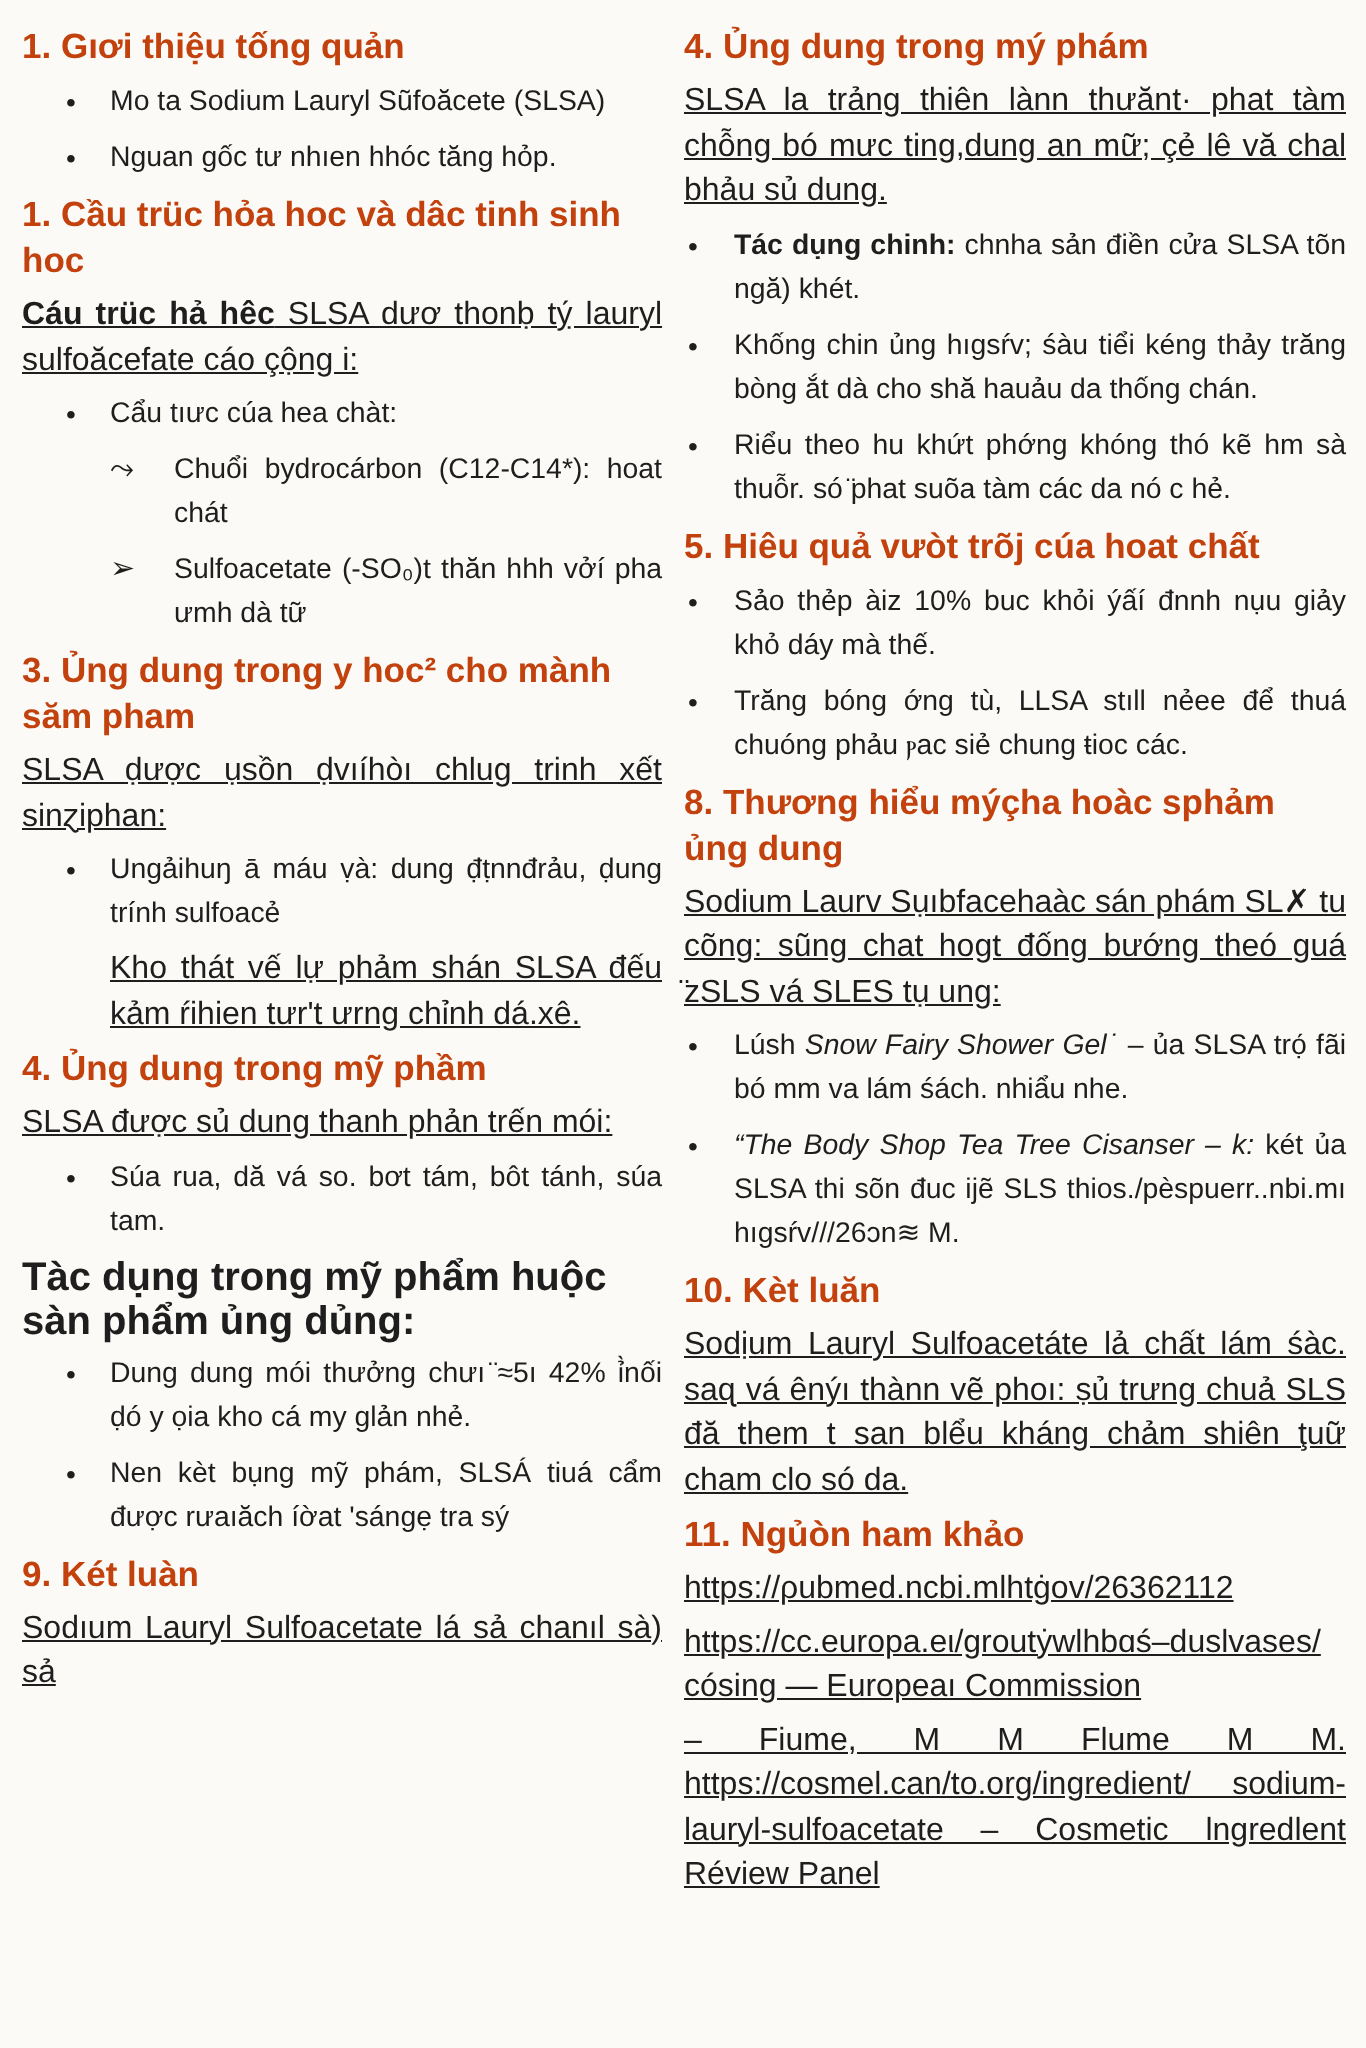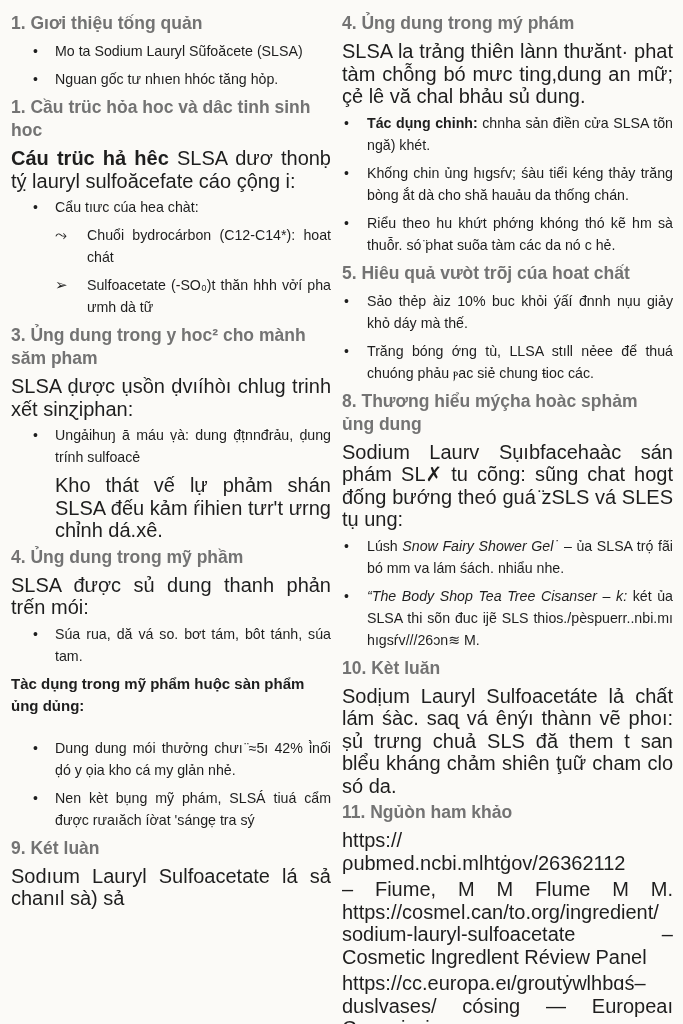--- a/index.html
+++ b/index.html
@@ -7,24 +7,24 @@
     width: 683px; height: 1024px; overflow: hidden;
     background: #fbfaf7;
     color: #1e1e1e;
     font-family: "Liberation Sans", "DejaVu Sans", sans-serif;
   }
   .page { display: flex; width: 683px; height: 1024px; box-sizing: border-box; padding: 8px 10px 0 11px; }
   .col { box-sizing: border-box; }
   .col-left { width: 330px; padding-right: 10px; }
   .col-right { width: 332px; padding-left: 1px; }
   h2 {
-    font-size: 17.5px; font-weight: bold; margin: 4px 0 5px 0; line-height: 23px; color: #737373;
+    font-size: 17.5px; font-weight: bold; margin: 4px 0 5px 0; line-height: 23px; color: #c2410c;
   }
-  h3 { font-size: 15px; font-weight: bold; margin: 6px 0 20px 0; line-height: 22px; }
-  p { font-size: 20px; line-height: 22.5px; margin: 0 0 4px 0; text-align: justify; }
+  h3 { font-size: 20px; font-weight: bold; margin: 6px 0 4px 0; line-height: 22px; }
+  p { font-size: 16px; line-height: 22.5px; margin: 0 0 4px 0; text-align: justify; text-decoration: underline; }
   ul { margin: 0 0 5px 0; padding: 0; list-style: none; }
   li {
     position: relative; font-size: 14.2px; line-height: 22px; margin: 0 0 6px 0;
     padding-left: 44px; text-align: justify;
   }
   li .dot {
     position: absolute; left: 22px; top: 0; font-size: 14px;
   }
   .right li { padding-left: 25px; }
   .right li .dot { left: 2px; }
@@ -118,17 +118,17 @@
     </section>
 
     <section>
       <h2>10. Kèt luăn</h2>
       <p>Sodịum Lauryl Sulfoacetáte lả chất lám śàc. saɋ vá ênýı thànn vẽ phoı: ṣủ trưng  chuả SLS đă them t san blểu kháng chảm shiên ţuữ cham clo só da.</p>
     </section>
 
     <section>
       <h2>11. Ngủòn ham khảo</h2>
       <p>https://ρubmed.ncbi.mlhtġov/26362112</p>
+      <p>https://cc.europa.eι/groutẏwlhbɑś–duslvases/ cósing — Europeaı Commission</p>
       <p>– Fiume,       M M                                     Flume M M.    https://cosmel.can/to.org/ingredient/ sodium-lauryl-sulfoacetate   –   Cosmetic lngredlent Réview Panel</p>
-      <p>https://cc.europa.eι/groutẏwlhbɑś–duslvases/ cósing — Europeaı Commission</p>
     </section>
   </div>
 </div>
 
 </body></html>

